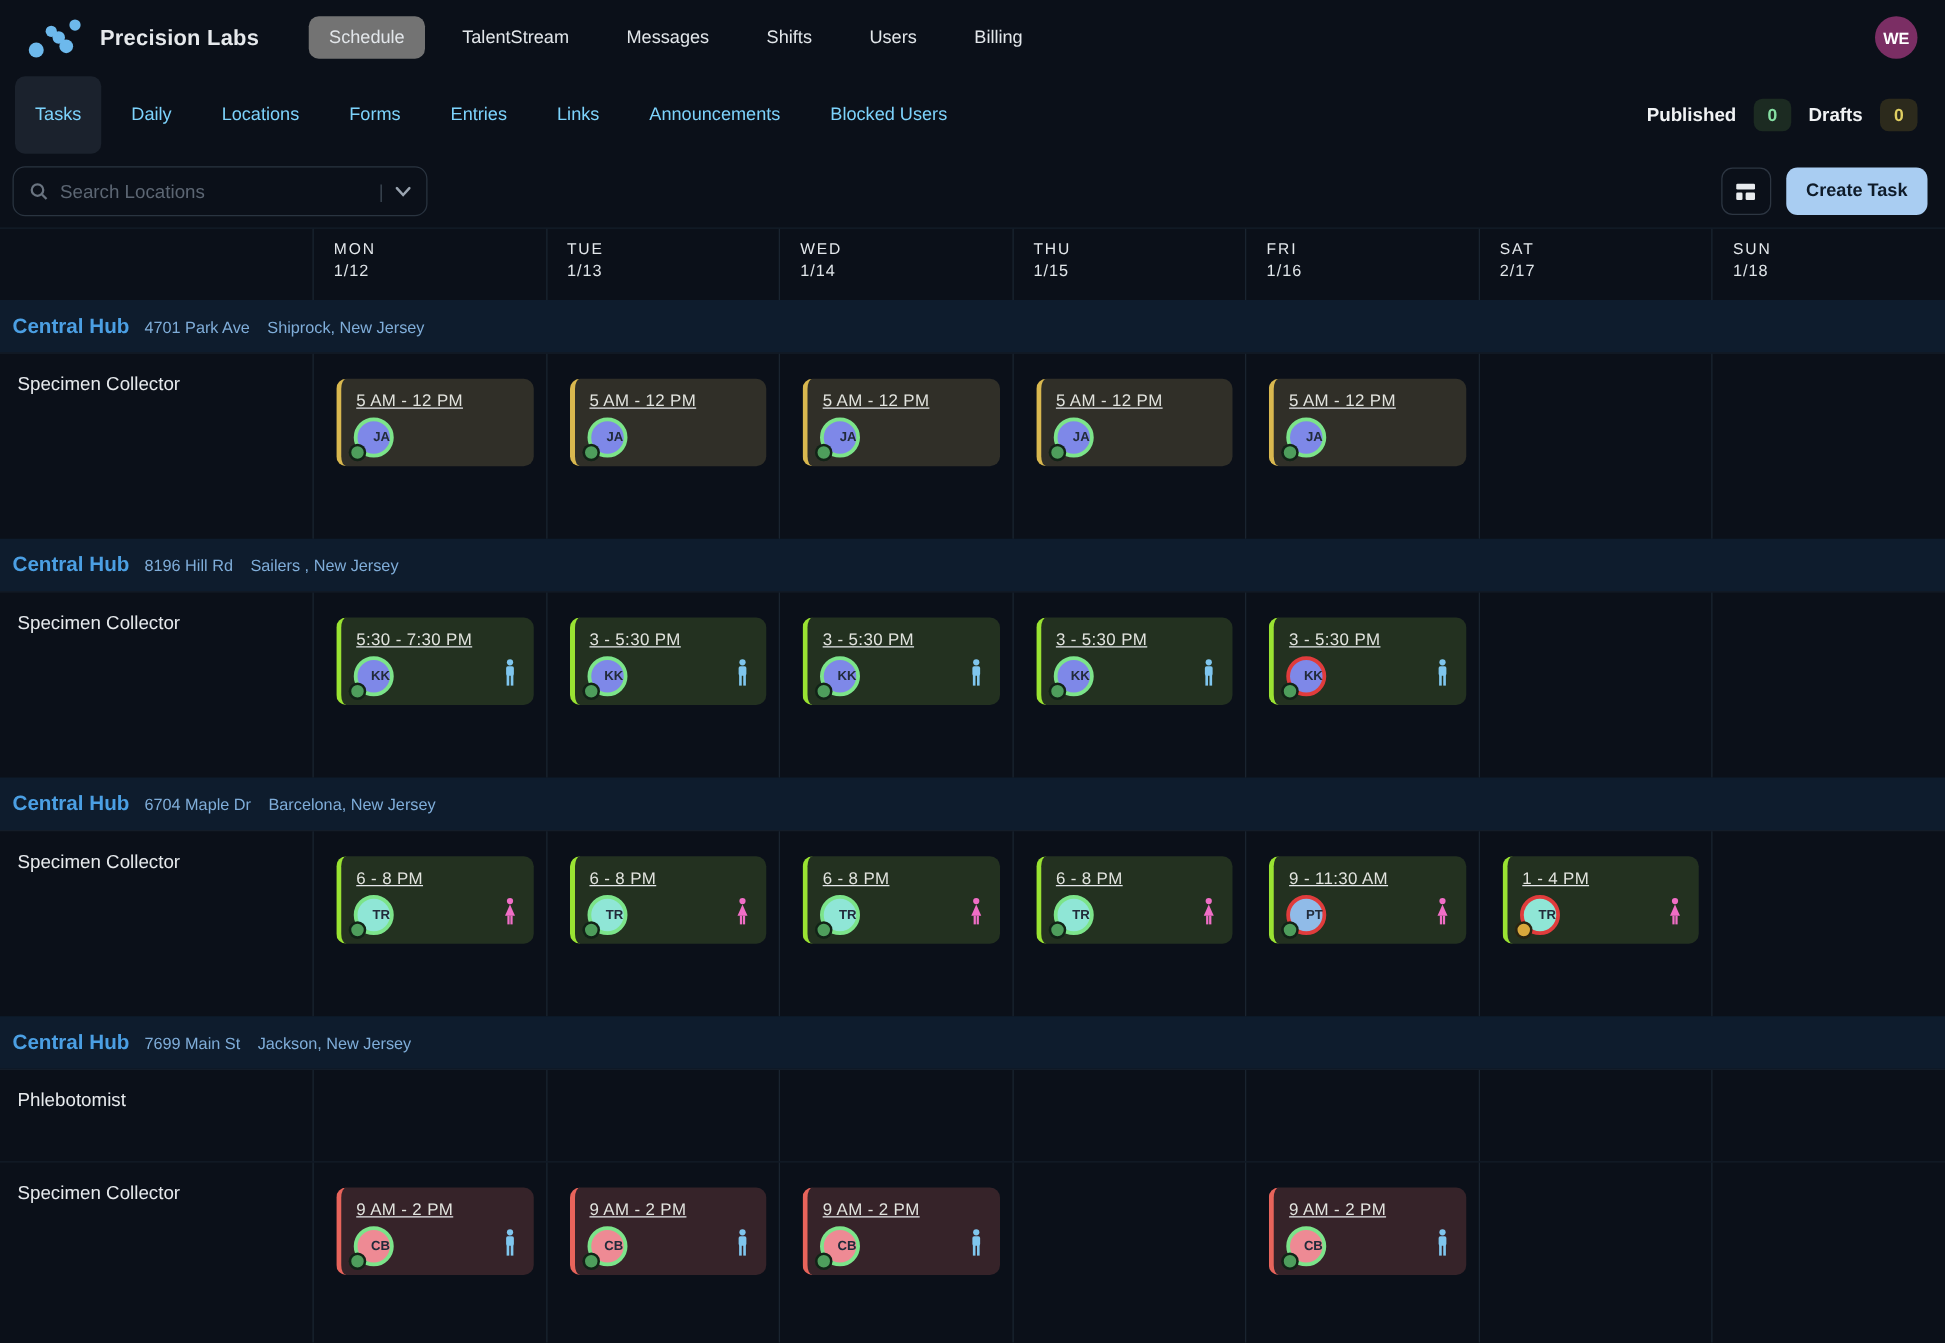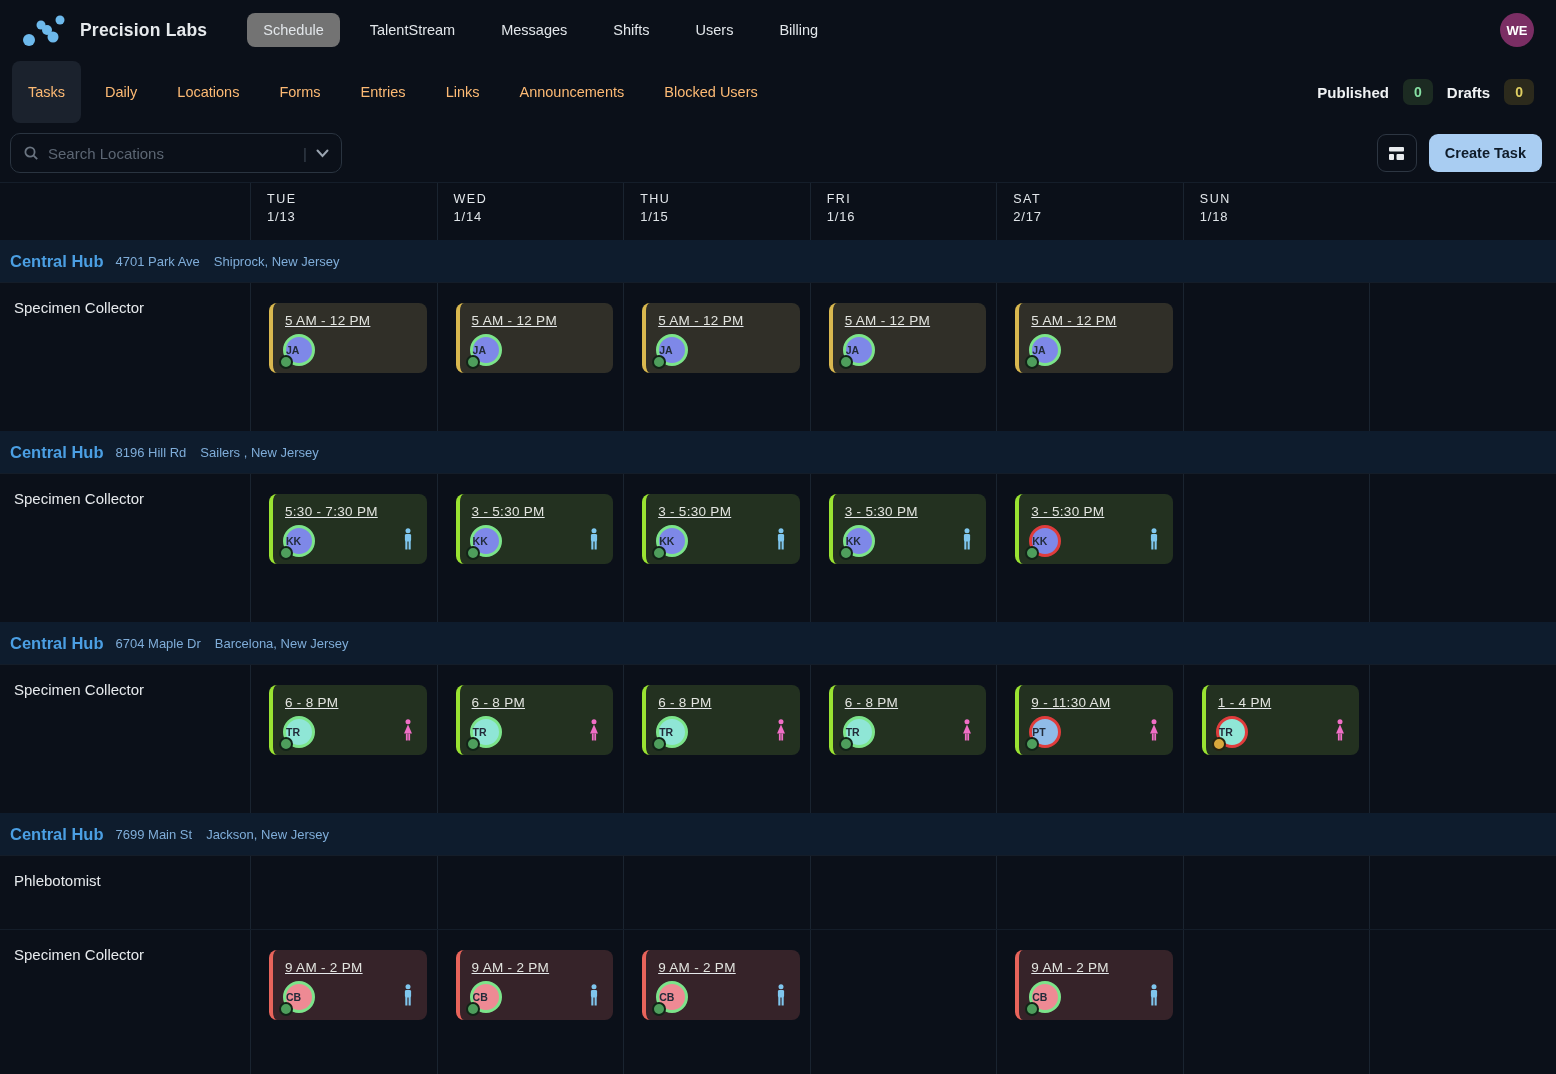--- a/index.html
+++ b/index.html
@@ -10,21 +10,21 @@
   .logo { width:46px; height:40px; margin-right:14px; }
   .brand { font-size:17.5px; font-weight:700; letter-spacing:.2px; margin-right:40px; }
   .topnav-items { display:flex; align-items:center; gap:14px; flex:1; }
   .nav-item { font-size:14.5px; color:#e2e6ea; padding:9px 16px; border-radius:8px; cursor:pointer; }
   .nav-item.active { background:#737373; }
   .user-avatar { width:34px; height:34px; border-radius:50%; background:#7b2e64; display:flex; align-items:center; justify-content:center; font-size:13px; font-weight:600; color:#fff; }
 
   
   .subnav { height:64px; display:flex; align-items:center; padding:0 22px 0 12px; }
   .subnav-items { display:flex; align-items:center; gap:8px; flex:1; }
-  .sub-item { font-size:14.5px; color:#fdba74; padding:23px 16px; border-radius:8px; cursor:pointer; }
+  .sub-item { font-size:14.5px; color:#7dd3fc; padding:23px 16px; border-radius:8px; cursor:pointer; }
   .sub-item.active { background:#1b222d; }
   .pubdraft { display:flex; align-items:center; gap:14px; }
   .pd-label { font-size:15px; font-weight:600; color:#f0f2f4; }
   .pd-badge { font-size:14px; font-weight:600; border-radius:7px; padding:5px 11px; }
   .pd-badge.green { background:#1c2b22; color:#86dfa3; }
   .pd-badge.yellow { background:#2c2a1c; color:#e0cf62; }
 
   
   .toolbar { height:58px; display:flex; align-items:center; padding:0 14px 0 10px; position:relative; }
   .search-box { display:flex; align-items:center; width:332px; height:40px; border:1px solid #2a3440; border-radius:10px; padding:0 12px; gap:9px; background:#0b1019; }
@@ -54,21 +54,21 @@
 
   .role-row { border-top:1px solid #141d29; }
   .role-row .cells { min-height:148px; }
   .role-row.empty .cells { min-height:73px; }
   .role-label { font-size:15px; color:#e7eaed; padding:16px 0 0 14px; }
   .day-cell { border-left:1px solid #1a2430; position:relative;text-decoration:underline; }
 
   .shift-card { position:relative; margin:20px 10px 0 18px; height:70px; border-radius:8px; border-left:4px solid; padding:10px 12px; cursor:pointer; }
   .shift-time { font-size:13.5px; color:#e2e4df; letter-spacing:.3px; }
   .avatar-wrap { position:absolute; left:10px; bottom:7px; width:32px; height:32px; }
-  .avatar { width:32px; height:32px; border-radius:50%; border:3px solid; display:flex; align-items:center; justify-content:flex-start; }
+  .avatar { width:32px; height:32px; border-radius:50%; border:3px solid; display:flex; align-items:center; justify-content:flex-end; }
   .avatar span { font-size:10.5px; font-weight:700; color:#222b3a; }
   .status-dot { position:absolute; left:-4px; bottom:-3px; width:14px; height:14px; border-radius:50%; border:2px solid rgba(8,13,10,.85); }
   .person-ico { position:absolute; right:13px; bottom:10px; }
 </style>
 </head>
 <body>
 
 <div class="topnav">
   <svg class="logo" viewBox="0 0 46 40">
     <g fill="#6db9ec">
@@ -131,20 +131,24 @@
           <rect x="1" y="9" width="5" height="6" rx="1"></rect>
           <rect x="8.5" y="9" width="7.5" height="6" rx="1"></rect>
         </svg>
     </button>
     <button class="create-btn">Create Task</button>
   </div>
 </div>
 
 <div class="grid-row day-header" id="day-header">
   <div></div>
+<div class="day-cell-h">
+      <div class="day-name">MON</div>
+      <div class="day-date">1/12</div>
+    </div>
     <div class="day-cell-h">
       <div class="day-name">TUE</div>
       <div class="day-date">1/13</div>
     </div>
     <div class="day-cell-h">
       <div class="day-name">WED</div>
       <div class="day-date">1/14</div>
     </div>
     <div class="day-cell-h">
       <div class="day-name">THU</div>

